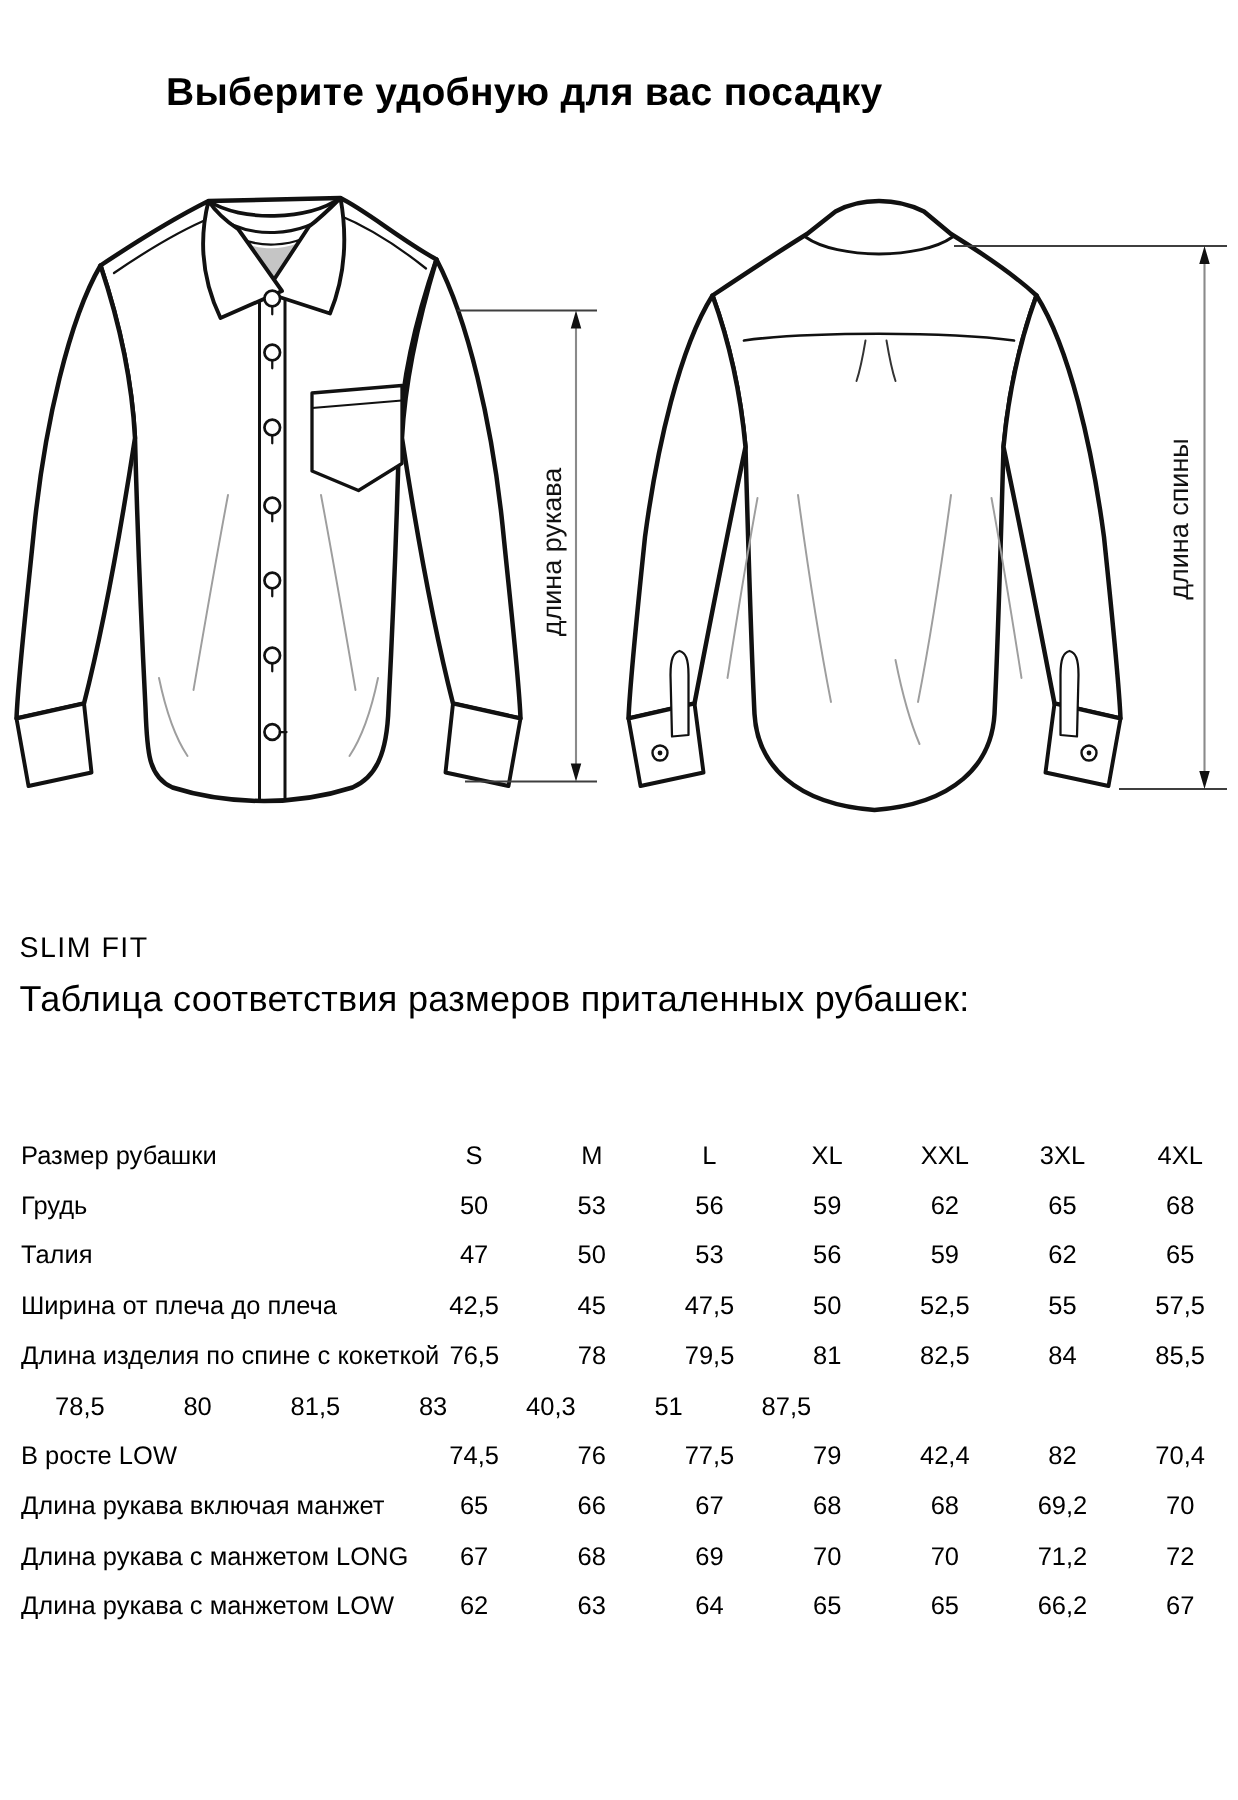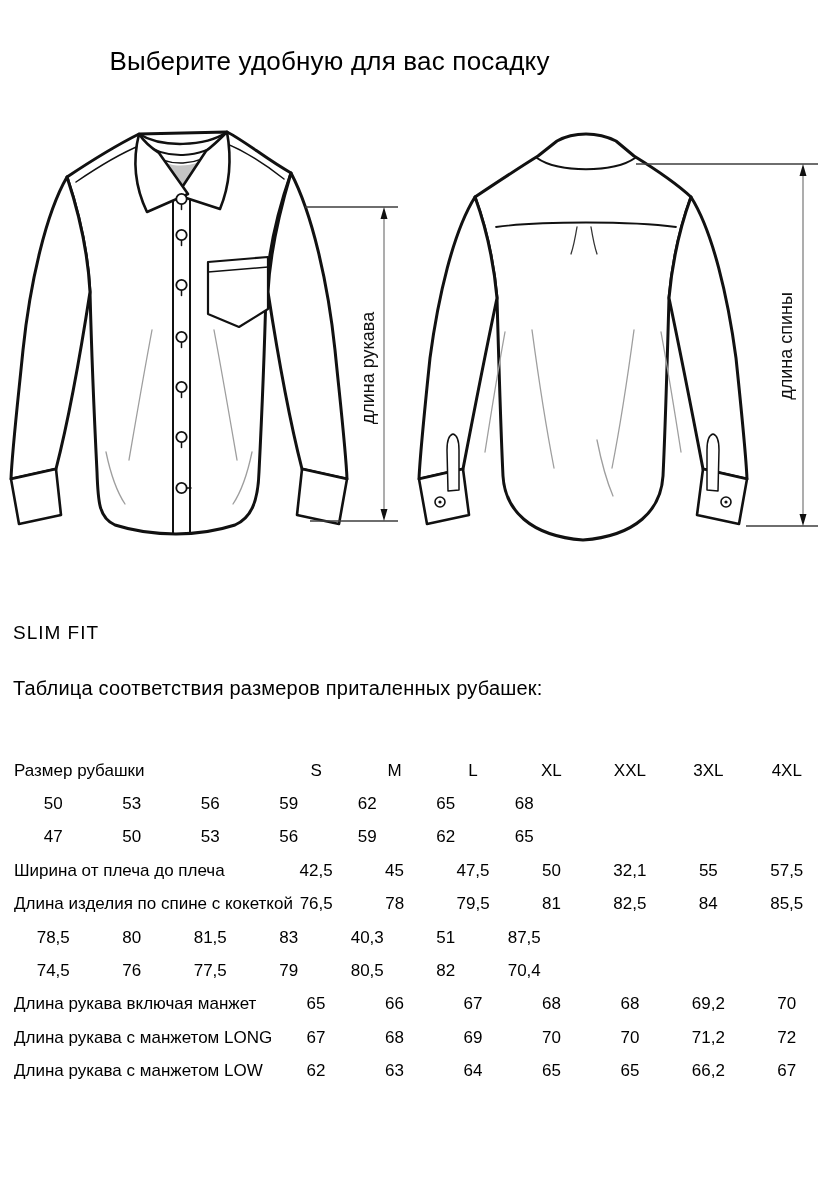--- a/index.html
+++ b/index.html
@@ -3,30 +3,30 @@
 <meta charset="utf-8">
 <style>
   html,body{margin:0;padding:0;}
   body{
     width:825px;height:1200px;background:#ffffff;position:relative;
     font-family:"Liberation Sans",sans-serif;color:#000;
     -webkit-font-smoothing:antialiased;overflow:hidden;
   }
   .title{
     position:absolute;top:46px;left:0;width:659px;text-align:center;
-    font-size:26px;font-weight:400;margin:0;letter-spacing:.2px;
+    font-size:26px;font-weight:700;margin:0;letter-spacing:.2px;padding-left:20px;
   }
   .illustration{position:absolute;top:120px;left:0;}
   .fit-heading{
     position:absolute;top:622px;left:13px;
     font-size:19px;font-weight:400;letter-spacing:1px;
   }
   .table-caption{
     position:absolute;top:653px;left:13px;
-    font-size:20px;letter-spacing:.2px;margin-top:24px;
+    font-size:24px;letter-spacing:.2px;
   }
   .size-table{
     position:absolute;top:740px;left:14px;width:812px;font-size:17px;margin-top:14px;
   }
   .trow{display:flex;height:33.4px;align-items:center;}
   .tlabel{width:263px;white-space:nowrap;}
   .tcell{width:78.5px;text-align:center;}
   svg text{font-family:"Liberation Sans",sans-serif;}
 </style>
 </head>
@@ -164,44 +164,46 @@
     <div class="tlabel">Размер рубашки</div>
     <div class="tcell">S</div>
     <div class="tcell">M</div>
     <div class="tcell">L</div>
     <div class="tcell">XL</div>
     <div class="tcell">XXL</div>
     <div class="tcell">3XL</div>
     <div class="tcell">4XL</div>
   </div>
   <div class="trow">
+    <div class="tlabel">Грудь</div>
     <div class="tcell">50</div>
     <div class="tcell">53</div>
     <div class="tcell">56</div>
     <div class="tcell">59</div>
     <div class="tcell">62</div>
     <div class="tcell">65</div>
     <div class="tcell">68</div>
   </div>
   <div class="trow">
+    <div class="tlabel">Талия</div>
     <div class="tcell">47</div>
     <div class="tcell">50</div>
     <div class="tcell">53</div>
     <div class="tcell">56</div>
     <div class="tcell">59</div>
     <div class="tcell">62</div>
     <div class="tcell">65</div>
   </div>
   <div class="trow">
     <div class="tlabel">Ширина от плеча до плеча</div>
     <div class="tcell">42,5</div>
     <div class="tcell">45</div>
     <div class="tcell">47,5</div>
     <div class="tcell">50</div>
-    <div class="tcell">32,1</div>
+    <div class="tcell">52,5</div>
     <div class="tcell">55</div>
     <div class="tcell">57,5</div>
   </div>
   <div class="trow">
     <div class="tlabel">Длина изделия по спине с кокеткой</div>
     <div class="tcell">76,5</div>
     <div class="tcell">78</div>
     <div class="tcell">79,5</div>
     <div class="tcell">81</div>
     <div class="tcell">82,5</div>
@@ -211,25 +213,26 @@
   <div class="trow">
     <div class="tcell">78,5</div>
     <div class="tcell">80</div>
     <div class="tcell">81,5</div>
     <div class="tcell">83</div>
     <div class="tcell">40,3</div>
     <div class="tcell">51</div>
     <div class="tcell">87,5</div>
   </div>
   <div class="trow">
+    <div class="tlabel">В росте LOW</div>
     <div class="tcell">74,5</div>
     <div class="tcell">76</div>
     <div class="tcell">77,5</div>
     <div class="tcell">79</div>
-    <div class="tcell">80,5</div>
+    <div class="tcell">42,4</div>
     <div class="tcell">82</div>
     <div class="tcell">70,4</div>
   </div>
   <div class="trow">
     <div class="tlabel">Длина рукава включая манжет</div>
     <div class="tcell">65</div>
     <div class="tcell">66</div>
     <div class="tcell">67</div>
     <div class="tcell">68</div>
     <div class="tcell">68</div>

